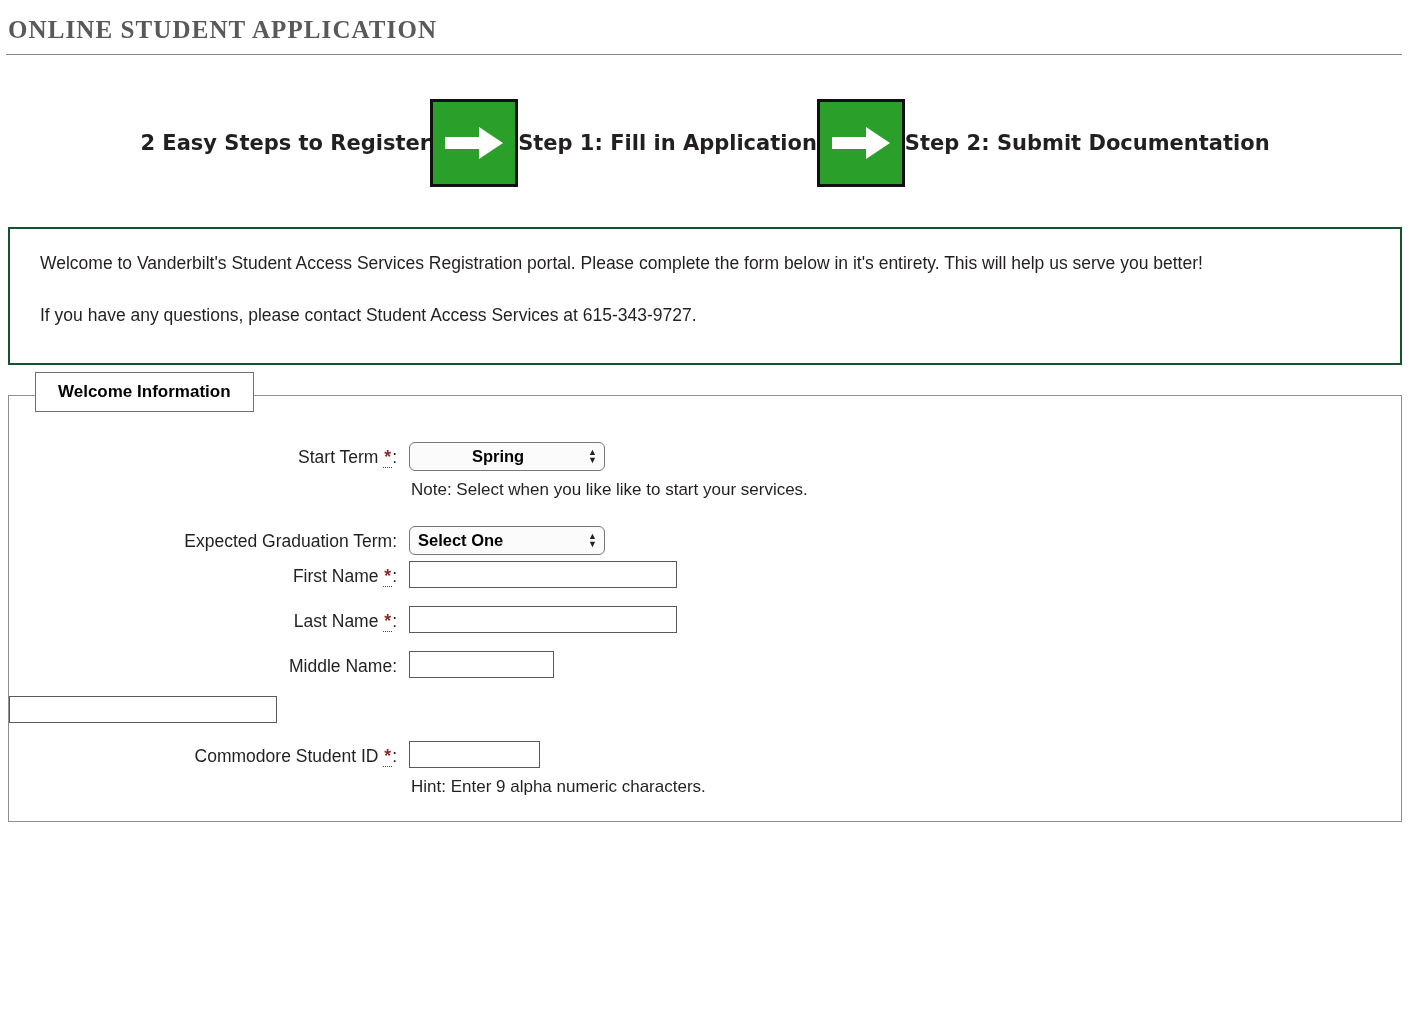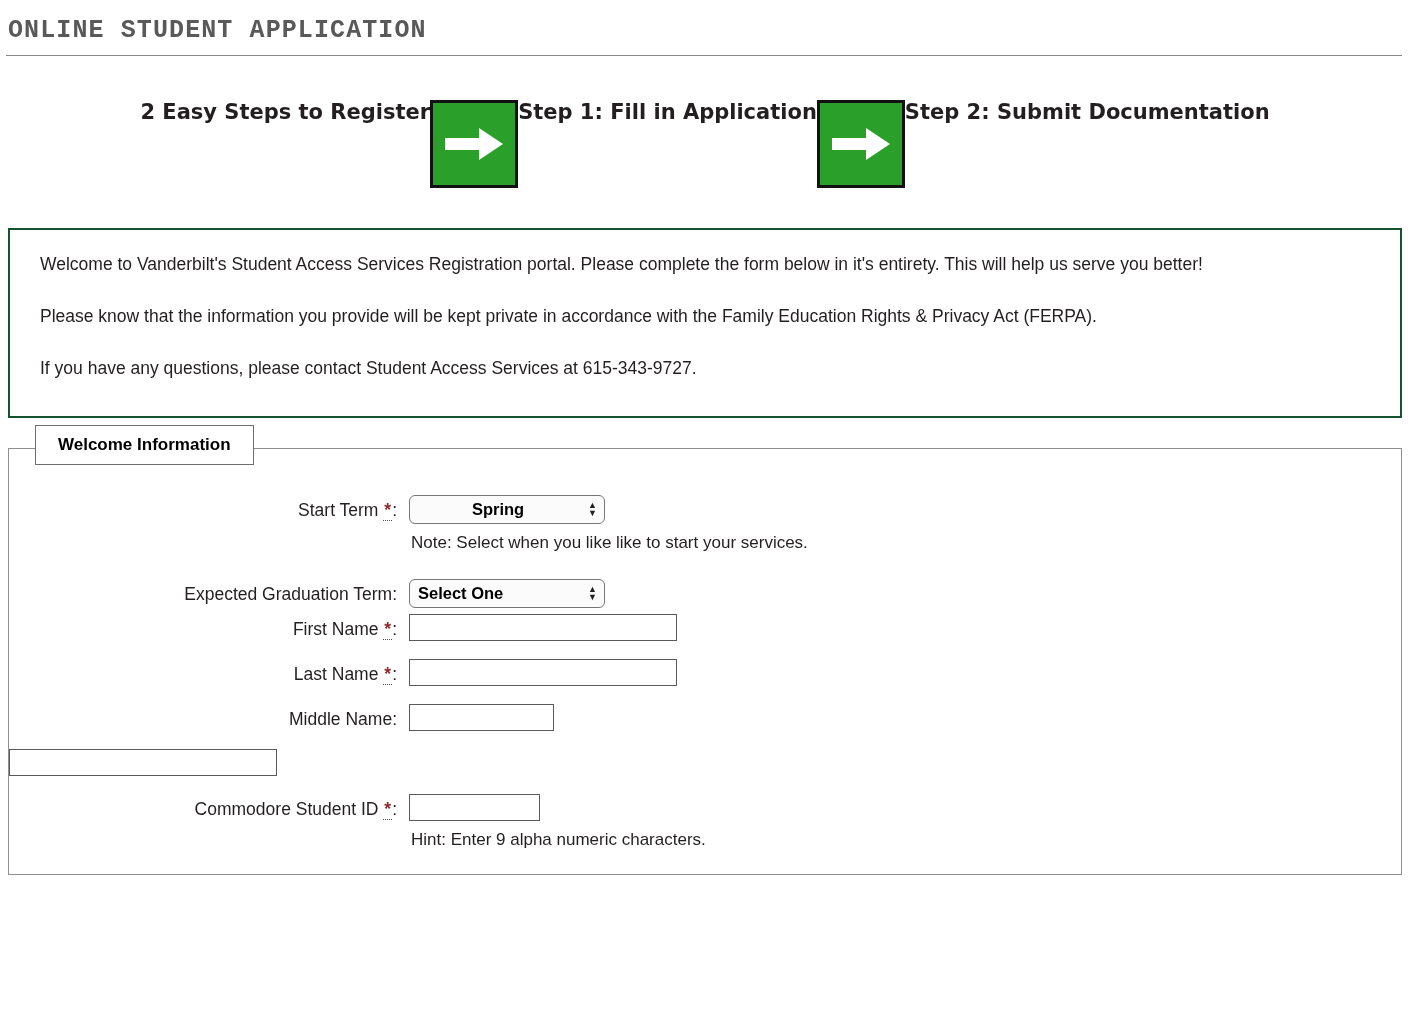--- a/index.html
+++ b/index.html
@@ -21,31 +21,32 @@
   }
 
   
   .page-title {
     font-size: 25px;
     font-weight: bold;
     letter-spacing: 1.1px;
     color: #595959;
     padding: 16px 0 10px 8px;
     text-transform: uppercase;
-    font-family: Liberation Mono, monospace;
+    font-family: Liberation Serif, serif;
   }
   .title-rule {
     height: 1px;
     background: #8a8a8a;
     margin: 0 8px 0 6px;
   }
 
   
   .steps {
     display: flex;
+    align-items: center;
     justify-content: center;
     padding: 44px 0 40px 0;
   }
   .step-text {
     font-size: 21px;
     font-weight: bold;
     color: #231f20;
     font-family: "DejaVu Sans", sans-serif;
     white-space: nowrap;
   }
@@ -199,21 +200,20 @@
       <svg width="62" height="40" viewBox="0 0 62 40" aria-hidden="true">
         <path d="M2 14 H36 V4 L60 20 L36 36 V26 H2 Z" fill="#ffffff"></path>
       </svg>
     </div>
 
     <div class="step-text">Step 2: Submit Documentation</div>
   </div>
 
   <div class="welcome">
     <p>Welcome to Vanderbilt's Student Access Services Registration portal. Please complete the form below in it's entirety. This will help us serve you better!</p>
-    <p>Please know that the information you provide will be kept private in accordance with the Family Education Rights &amp; Privacy Act (FERPA).</p>
     <p>If you have any questions, please contact Student Access Services at 615-343-9727.</p>
   </div>
 
   <div class="fieldset-wrap">
     <div class="legend">Welcome Information</div>
 
     <div class="form-rows">
 
       <div class="row">
         <div class="label-col">

